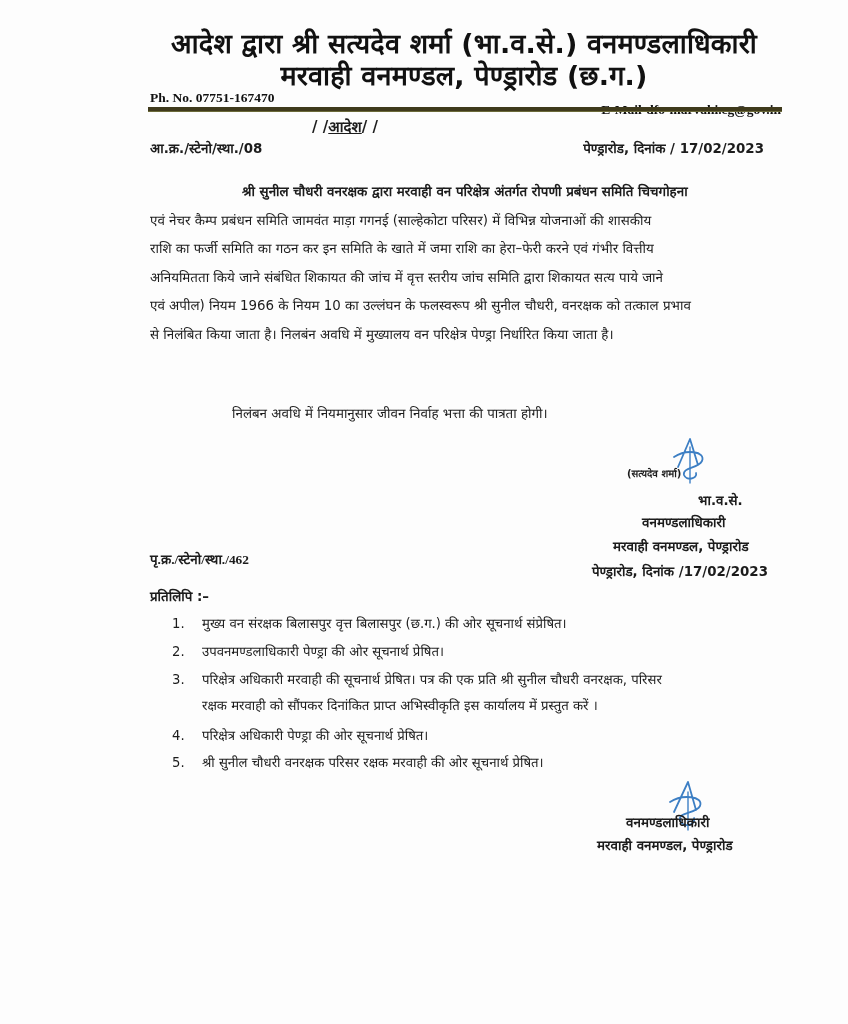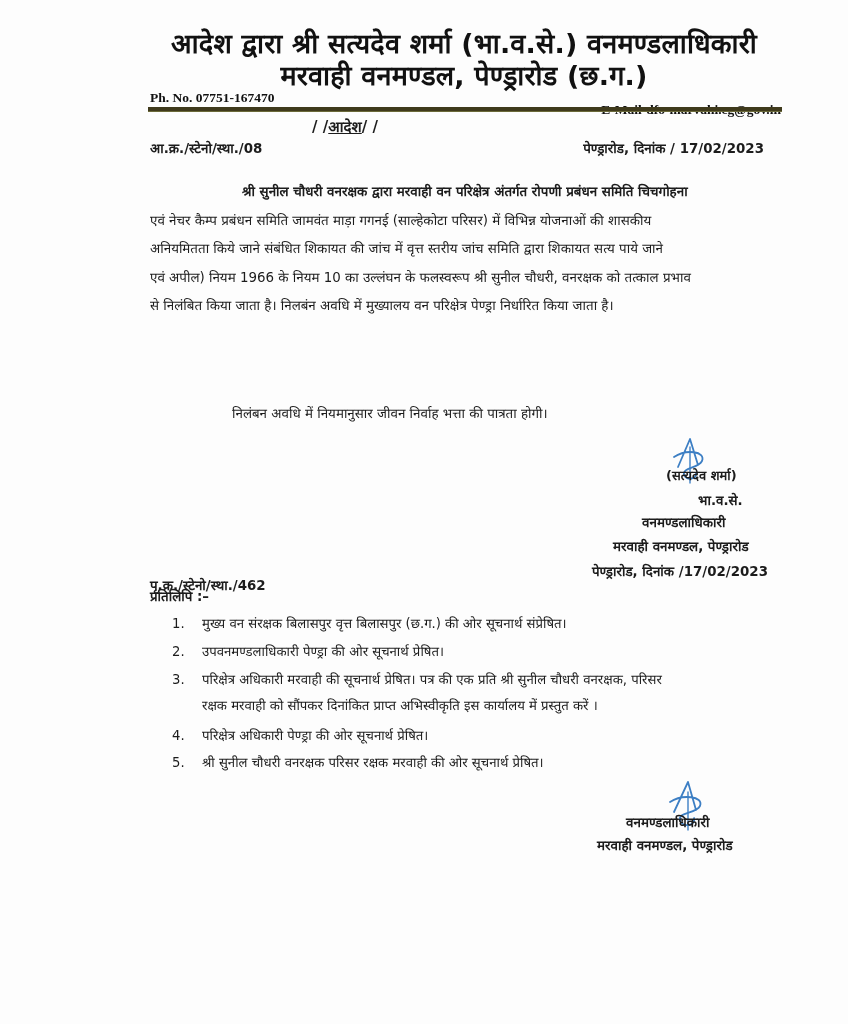--- a/index.html
+++ b/index.html
@@ -59,36 +59,37 @@
 
 <div class="abs txt bold" style="left:0; width:690px; text-align:center; top:116px; font-size:15px;">
   <span>/ /</span><span class="underline">आदेश</span><span>/ /</span>
 </div>
 <div class="abs txt bold" style="left:150px; top:139px;">आ.क्र./स्टेनो/स्था./08</div>
 <div class="abs txt bold" style="right:84px; top:139px;">पेण्ड्रारोड, दिनांक / 17/02/2023</div>
 
 <div class="abs para txt" style="top:178px;">
   <span class="para-line" style="padding-left:92px;font-weight:bold;">श्री सुनील चौधरी वनरक्षक द्वारा मरवाही वन परिक्षेत्र अंतर्गत रोपणी प्रबंधन समिति चिचगोहना</span>
   <span class="para-line">एवं नेचर कैम्प प्रबंधन समिति जामवंत माड़ा गगनई (साल्हेकोटा परिसर) में विभिन्न योजनाओं की शासकीय</span>
+  <span class="para-line">राशि का फर्जी समिति का गठन कर इन समिति के खाते में जमा राशि का हेरा–फेरी करने एवं गंभीर वित्तीय</span>
   <span class="para-line">अनियमितता किये जाने संबंधित शिकायत की जांच में वृत्त स्तरीय जांच समिति द्वारा शिकायत सत्य पाये जाने</span>
   <span class="para-line">एवं अपील) नियम 1966 के नियम 10 का उल्लंघन के फलस्वरूप श्री सुनील चौधरी, वनरक्षक को तत्काल प्रभाव</span>
   <span class="para-line">से निलंबित किया जाता है। निलबंन अवधि में मुख्यालय वन परिक्षेत्र पेण्ड्रा निर्धारित किया जाता है।</span>
 </div>
 <div class="abs txt" style="left:232px; top:404px;">निलंबन अवधि में नियमानुसार जीवन निर्वाह भत्ता की पात्रता होगी।</div>
 
 <svg class="sig-svg" style="left:668px; top:437px;" width="44" height="48" viewBox="0 0 44 48">
   <path d="M22 2 L10 30 M22 2 L30 28 M6 20 C18 12, 38 14, 34 24 C30 32, 14 30, 16 38 C18 44, 30 42, 28 36" fill="none" stroke="#3d7fc4" stroke-width="1.8" stroke-linecap="round"></path>
   <path d="M22 10 L22 46" fill="none" stroke="#3d7fc4" stroke-width="1.4" stroke-linecap="round"></path>
 </svg>
-<div class="abs txt bold" style="left:666px; top:466px; font-size:13px;">(सत्यदेव शर्मा)</div>
+<div class="abs txt bold" style="left:627px; top:466px; font-size:10px;">(सत्यदेव शर्मा)</div>
 <div class="abs txt bold" style="left:698px; top:491px;">भा.व.से.</div>
 <div class="abs txt bold" style="left:642px; top:513px;">वनमण्डलाधिकारी</div>
 <div class="abs txt bold" style="left:613px; top:537px;">मरवाही वनमण्डल, पेण्ड्रारोड</div>
 
-<div class="abs txt bold" style="left:150px; top:576px;">पृ.क्र./स्टेनो/स्था./462</div>
+<div class="abs txt bold" style="left:150px; top:550px;font-family:Liberation Serif, serif;">पृ.क्र./स्टेनो/स्था./462</div>
 <div class="abs txt bold" style="right:80px; top:562px;">पेण्ड्रारोड, दिनांक /17/02/2023</div>
 <div class="abs txt bold" style="left:150px; top:587px;">प्रतिलिपि :–</div>
 
 <div class="abs list-item txt" style="top:610px;">
   <span class="list-num">1.</span>
   <span class="list-text">मुख्य वन संरक्षक बिलासपुर वृत्त बिलासपुर (छ.ग.) की ओर सूचनार्थ संप्रेषित।</span>
 </div>
 <div class="abs list-item txt" style="top:638px;">
   <span class="list-num">2.</span>
   <span class="list-text">उपवनमण्डलाधिकारी पेण्ड्रा की ओर सूचनार्थ प्रेषित।</span>

